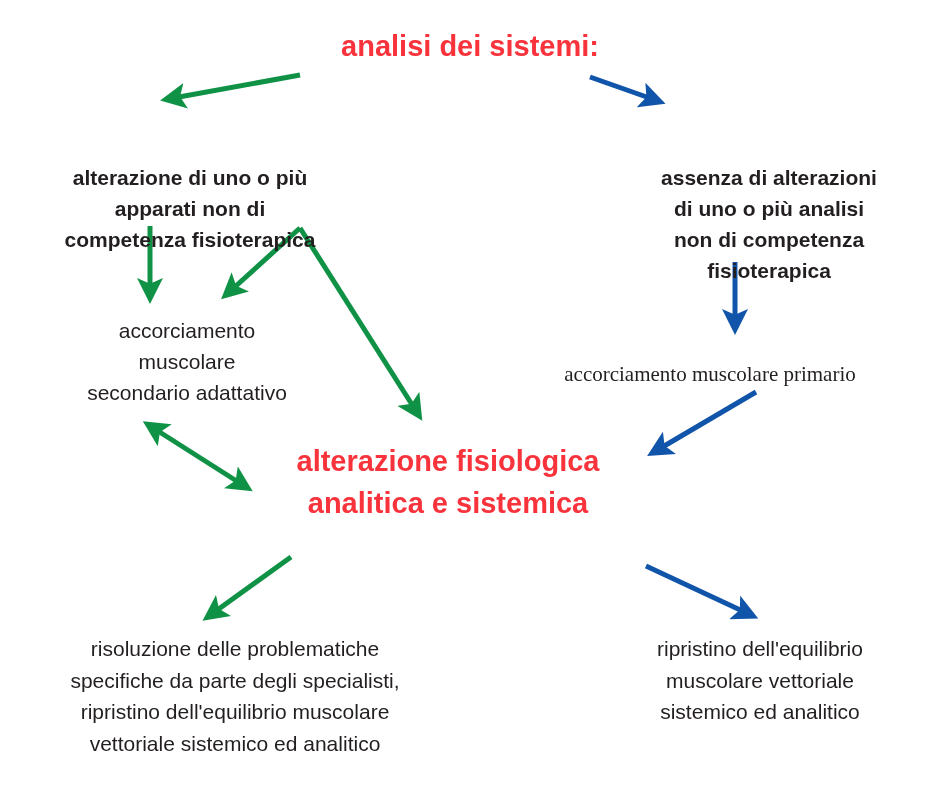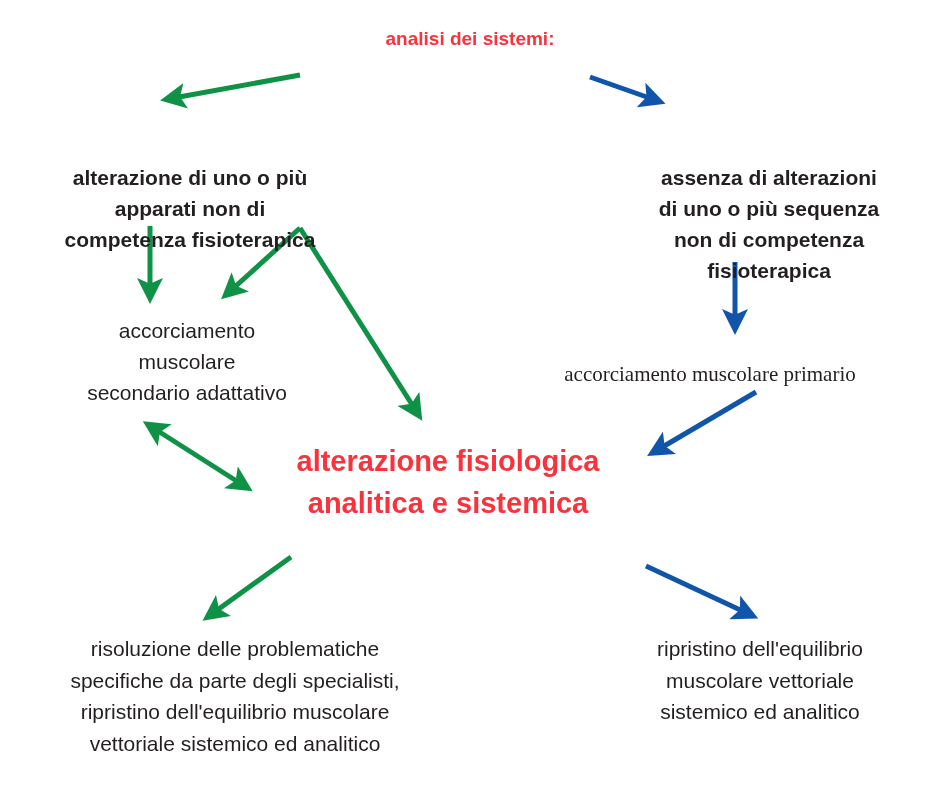--- a/index.html
+++ b/index.html
@@ -43,21 +43,21 @@
   .node .line {
     display: block;
     white-space: nowrap;
   }
 
   
   #node-title {
     left: 220px;
     top: 26px;
     width: 500px;
-    font-size: 19px;
+    font-size: 29px;
   }
   #node-left-branch {
     left: 10px;
     top: 118px;
     width: 360px;
     font-size: 21px;
     line-height: 1.48;
   }
   #node-right-branch {
     left: 614px;
@@ -147,21 +147,21 @@
   </div>
 
   <div class="node bold" id="node-left-branch">
     <span class="line">alterazione di uno o più</span>
     <span class="line">apparati non di</span>
     <span class="line">competenza fisioterapica</span>
   </div>
 
   <div class="node bold" id="node-right-branch">
     <span class="line">assenza di alterazioni</span>
-    <span class="line">di uno o più sequenza</span>
+    <span class="line">di uno o più analisi</span>
     <span class="line">non di competenza</span>
     <span class="line">fisioterapica</span>
   </div>
 
   <div class="node" id="node-secondary">
     <span class="line">accorciamento</span>
     <span class="line">muscolare</span>
     <span class="line">secondario adattativo</span>
   </div>
 

